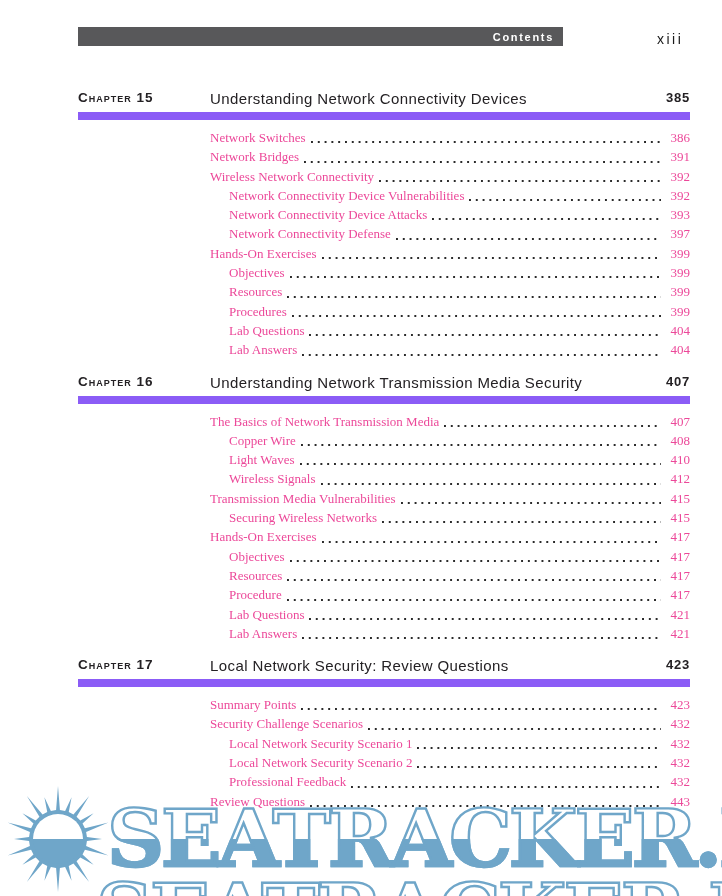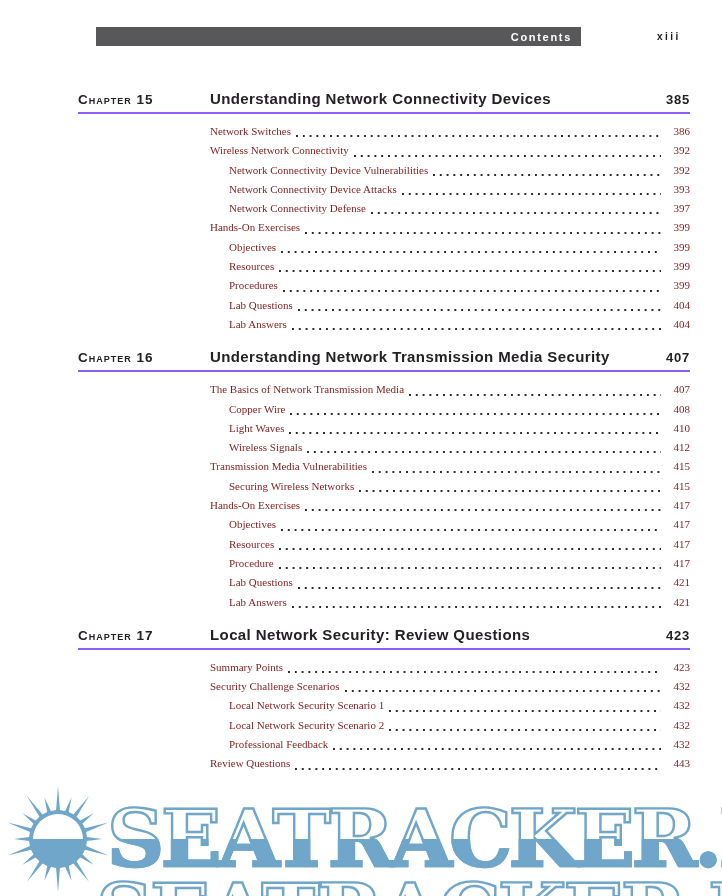--- a/index.html
+++ b/index.html
@@ -11,21 +11,21 @@
     height: 896px;
     background: #ffffff;
     overflow: hidden;
     font-family: "Liberation Serif", serif;
     color: #1f1d1e;
   }
 
   
   .header-bar {
     position: absolute;
-    left: 96px;
+    left: 78px;
     top: 27px;
     width: 485px;
     height: 19px;
     background: #58585a;
     box-sizing: border-box;
     display: flex;
     align-items: center;
     justify-content: flex-end;
     padding-right: 9px;
   }
@@ -34,76 +34,76 @@
     font-weight: bold;
     font-size: 11px;
     letter-spacing: 1.7px;
     color: #ffffff;
   }
   .folio {
     position: absolute;
     left: 657px;
     top: 31px;
     font-family: "Liberation Sans", sans-serif;
-    font-weight: bold;
-    font-size: 10px;
+    font-weight: normal;
+    font-size: 14px;
     letter-spacing: 2.5px;
     color: #1a1a1a;
   }
 
   
   .toc {
     position: absolute;
     left: 78px;
     top: 90px;
     width: 612px;
   }
   .chapter { margin-bottom: 14px; }
   .ch-head {
     display: flex;
-    align-items: flex-end;
-    border-bottom: 2px solid #8b5cf6;
+    align-items: flex-start;
+    border-bottom: 8px solid #8b5cf6;
     padding-bottom: 5px;
   }
   .ch-label {
     flex: none;
     width: 132px;
     font-family: "Liberation Sans", sans-serif;
     font-weight: bold;
     font-size: 13.5px;
     font-variant: small-caps;
     letter-spacing: 1px;
     color: #242124;
   }
   .ch-title {
     flex: 1;
     font-family: "Liberation Sans", sans-serif;
-    font-weight: bold;
+    font-weight: normal;
     font-size: 15px;
     letter-spacing: 0.4px;
     color: #242124;
     white-space: nowrap;
   }
   .ch-page {
     flex: none;
     font-family: "Liberation Sans", sans-serif;
     font-weight: bold;
     font-size: 13px;
     letter-spacing: 0.8px;
     color: #242124;
     text-align: right;
     min-width: 28px;
   }
   .entries { margin-left: 132px; margin-top: 8px; }
   .entry {
     display: flex;
     align-items: flex-start;
-    font-size: 11px;
+    font-size: 13px;
     line-height: 19.3px;
-    color: #7f1d1d;
+    color: #ec4899;
   }
   .entry.lvl2 { padding-left: 19px; }
   .entry-title { flex: none; white-space: nowrap; }
   .dots {
     flex: 1;
     align-self: flex-end;
     height: 5px;
     margin: 0 3px 3px 5px;
     background-image: radial-gradient(circle at 1.1px 3px, #2a2a2a 1.05px, rgba(0,0,0,0) 1.35px);
     background-size: 6.8px 5px;
@@ -168,20 +168,25 @@
     </div>
     <div class="entries">
   <div class="entry">
     <span class="entry-title">Network Switches</span>
     <span class="dots"></span>
     <span class="entry-page">386</span>
   </div>
 
 
 
+  <div class="entry">
+    <span class="entry-title">Network Bridges</span>
+    <span class="dots"></span>
+    <span class="entry-page">391</span>
+  </div>
 
   <div class="entry">
     <span class="entry-title">Wireless Network Connectivity</span>
     <span class="dots"></span>
     <span class="entry-page">392</span>
   </div>
 
   <div class="entry lvl2">
     <span class="entry-title">Network Connectivity Device Vulnerabilities</span>
     <span class="dots"></span>

